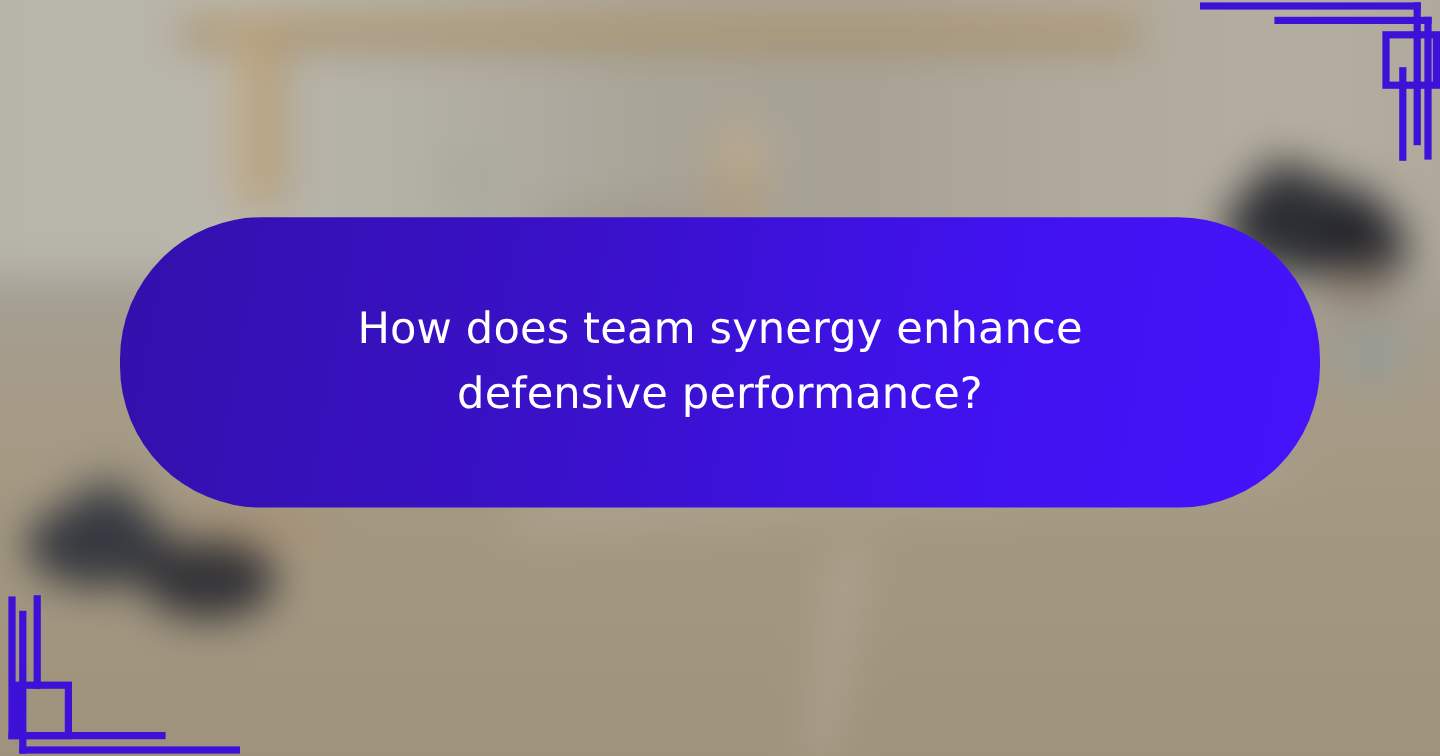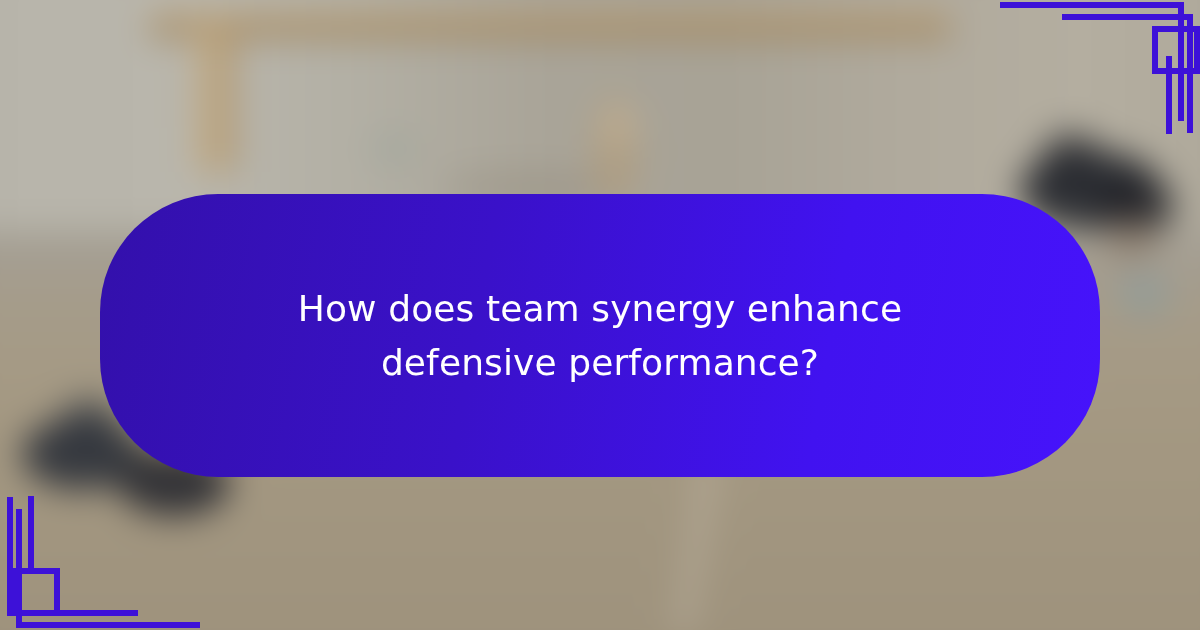--- a/index.html
+++ b/index.html
@@ -147,23 +147,23 @@
   .bl-v1 { left: 16px;  top: 509px; width: 6px;   height: 119px; }
   .bl-v2 { left: 7px;   top: 497px; width: 6px;   height: 119px; }
   .bl-sq { left: 12px;  top: 568px; width: 36px;  height: 36px;
            background: none; border: 6px solid #3d11d8; }
   .bl-tail { left: 28px; top: 496px; width: 6px;  height: 78px; }
 
   
   .card {
     position: absolute;
     left: 100px;
-    top: 194px;
+    top: 181px;
     width: 1000px;
-    height: 283px;
+    height: 242px;
     border-radius: 118px;
     background: linear-gradient(100deg, #3310ab 0%, #3a11c9 38%, #4112f0 72%, #4613fb 100%);
     box-sizing: border-box;
     display: flex;
     align-items: center;
     justify-content: center;
     padding: 0 86px;
   }
   .card-text {
     color: #ffffff;

